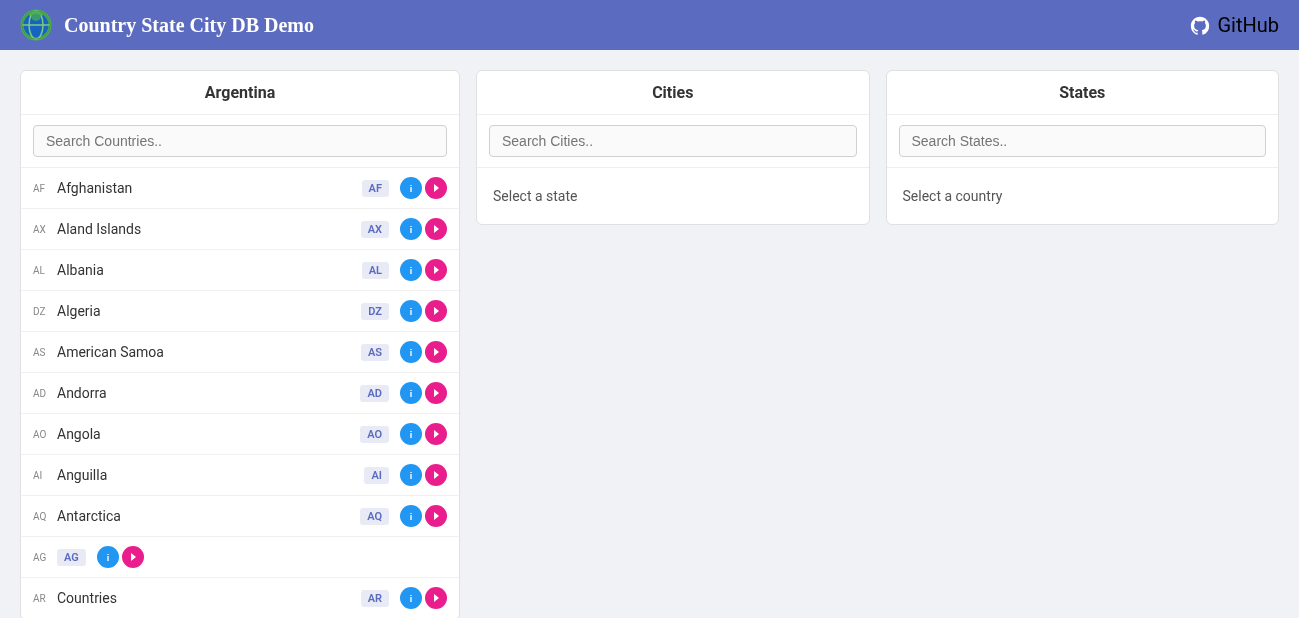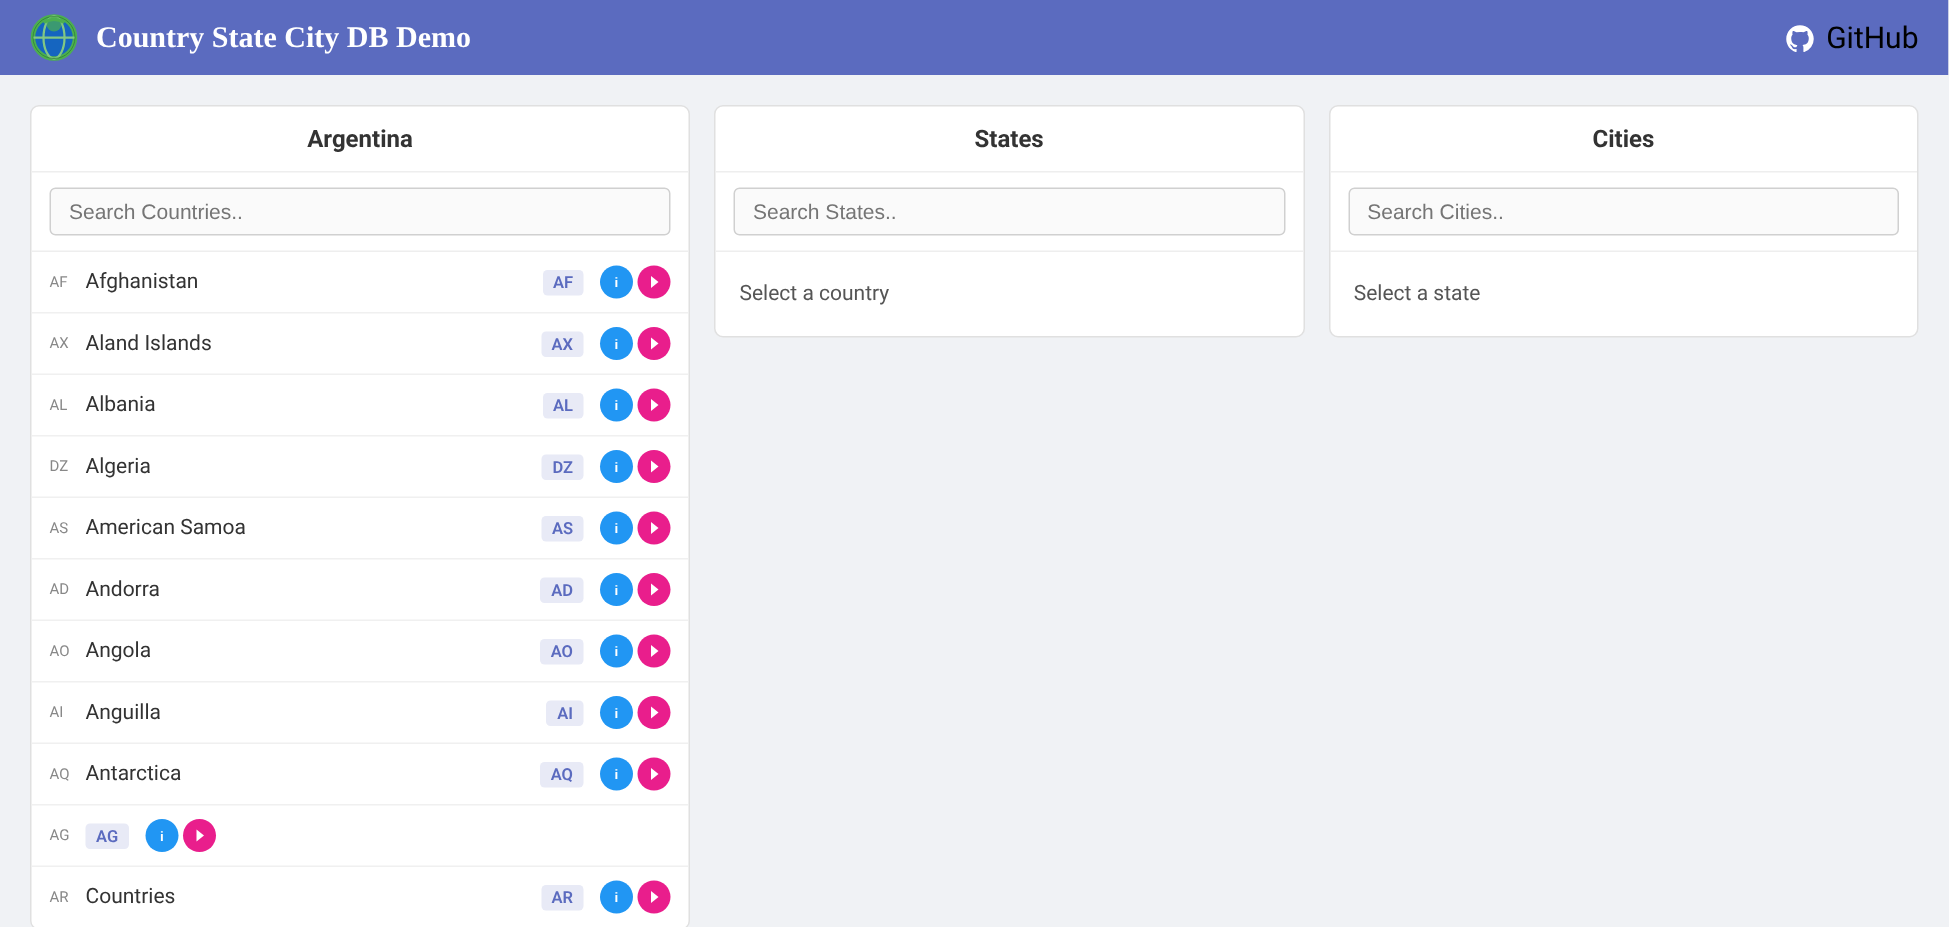--- a/index.html
+++ b/index.html
@@ -363,29 +363,29 @@
       </button>
       <button class="icon-btn icon-arrow" title="Select">
         <svg width="12" height="12" viewBox="0 0 12 12" fill="white">
           <polygon points="4,2 9,6 4,10" fill="white"></polygon>
         </svg>
       </button>
     </div>
       </div>
   </div>
 
+  <div class="panel panel-cities">
+    <div class="panel-header">Cities</div>
+    <div class="search-container">
+      <input class="search-input" type="text" placeholder="Search Cities.." style="">
+    </div>
+    <div class="placeholder-text">Select a state</div>
+  </div>
+
   <div class="panel panel-states">
     <div class="panel-header">States</div>
     <div class="search-container">
       <input class="search-input" type="text" placeholder="Search States.." style="">
     </div>
     <div class="placeholder-text">Select a country</div>
   </div>
 
-  <div class="panel panel-cities">
-    <div class="panel-header">Cities</div>
-    <div class="search-container">
-      <input class="search-input" type="text" placeholder="Search Cities.." style="">
-    </div>
-    <div class="placeholder-text">Select a state</div>
-  </div>
-
 </div>
 
 </body></html>

